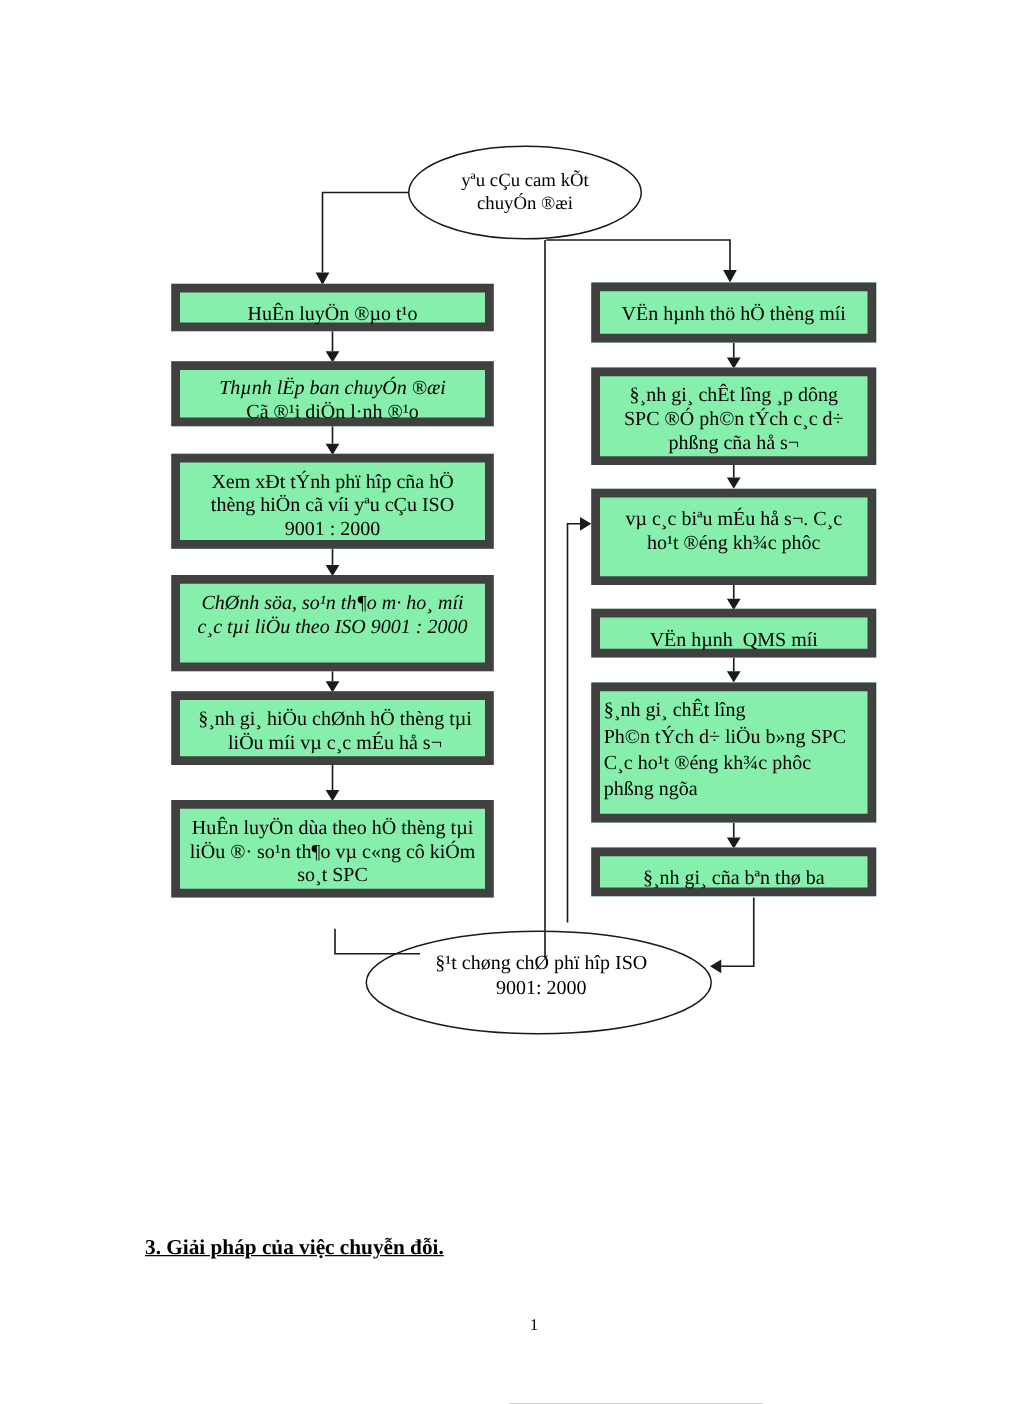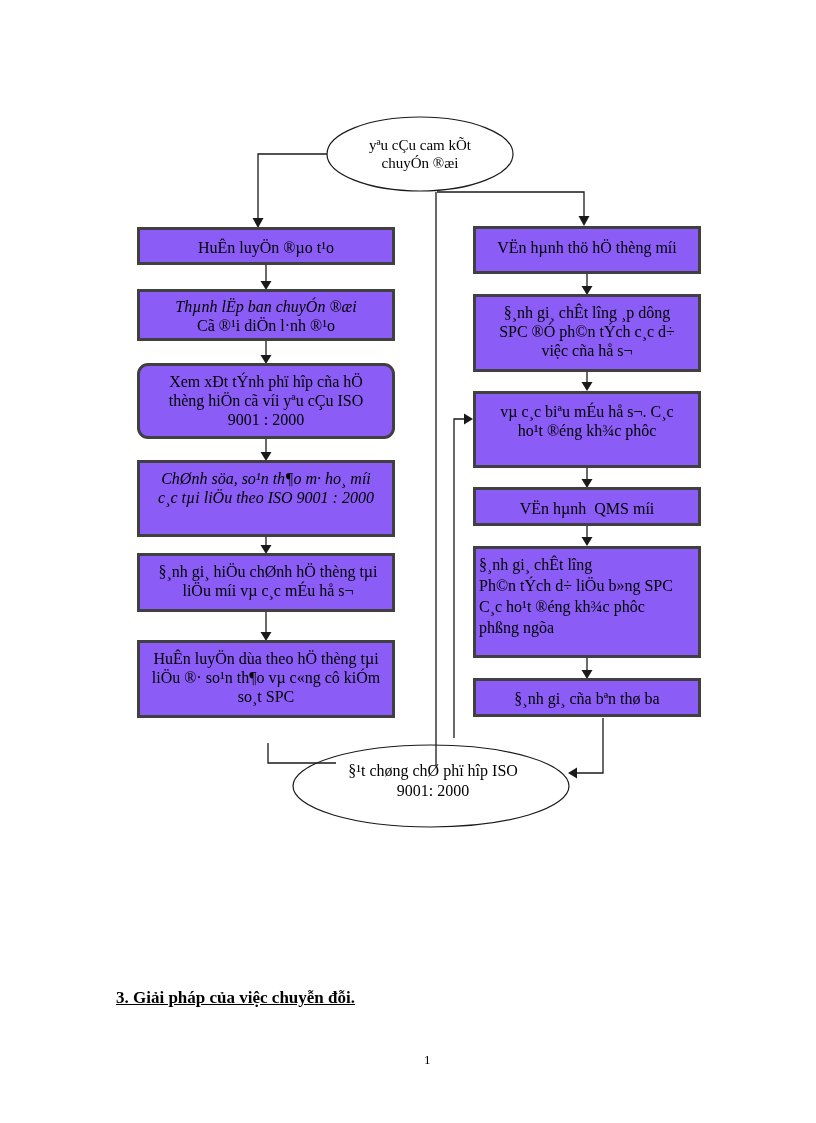--- a/index.html
+++ b/index.html
@@ -9,33 +9,33 @@
     font-family:"Liberation Serif","DejaVu Serif",serif;
     overflow:hidden;
   }
   svg.connectors{position:absolute;left:0;top:0;z-index:0;}
   svg.connectors path{stroke:#1a1a1a;stroke-width:1.3;fill:none;}
   svg.connectors ellipse{stroke:#1a1a1a;stroke-width:1.2;fill:#ffffff;}
   svg.connectors polygon{fill:#1a1a1a;stroke:none;}
 
   .box{
     position:absolute;box-sizing:border-box;z-index:1;
-    border:3px solid #404040;background:#8b5cf6;
+    border:7px solid #404040;background:#86efac;
     font-size:16px;line-height:19px;text-align:center;
     padding:0 5px;
   }
   .bline{white-space:pre-wrap;}
   .italic{font-style:italic;}
   .align-left{text-align:left;}
 
   .col-l{left:137px;width:258px;}
   .col-r{left:473px;width:228px;}
   #bL1{top:227px;height:38px;padding-top:8px;}
   #bL2{top:289px;height:52px;padding-top:5px;}
-  #bL3{top:363px;height:76px;padding-top:6px;border-radius:11px;}
+  #bL3{top:363px;height:76px;padding-top:6px;}
   #bL4{top:460px;height:77px;padding-top:6px;font-style:italic;}
   #bL5{top:553px;height:59px;padding-top:6px;padding-left:9px;text-align:center;}
   #bL6{top:640px;height:78px;padding-top:6px;}
   #bR1{top:226px;height:48px;padding-top:9px;}
   #bR2{top:294px;height:78px;padding-top:6px;}
   #bR3{top:391px;height:77px;padding-top:8px;}
   #bR4{top:487px;height:39px;padding-top:9px;}
   #bR5{top:546px;height:112px;padding-top:5px;padding-left:3px;line-height:21px;}
   #bR6{top:678px;height:39px;padding-top:8px;}
 
@@ -139,21 +139,21 @@
     <div class="bline">so¸t SPC</div>
   </div>
 
   <div class="box col-r" id="bR1">
     <div class="bline">VËn hµnh thö hÖ thèng míi</div>
   </div>
 
   <div class="box col-r" id="bR2">
     <div class="bline">§¸nh gi¸ chÊt lîng ¸p dông</div>
     <div class="bline">SPC ®Ó ph©n tÝch c¸c d÷</div>
-    <div class="bline">việc cña hå s¬</div>
+    <div class="bline">phßng cña hå s¬</div>
   </div>
 
   <div class="box col-r" id="bR3">
     <div class="bline">vµ c¸c biªu mÉu hå s¬. C¸c</div>
     <div class="bline">ho¹t ®éng kh¾c phôc</div>
   </div>
 
   <div class="box col-r" id="bR4">
     <div class="bline">VËn hµnh  QMS míi</div>
   </div>

